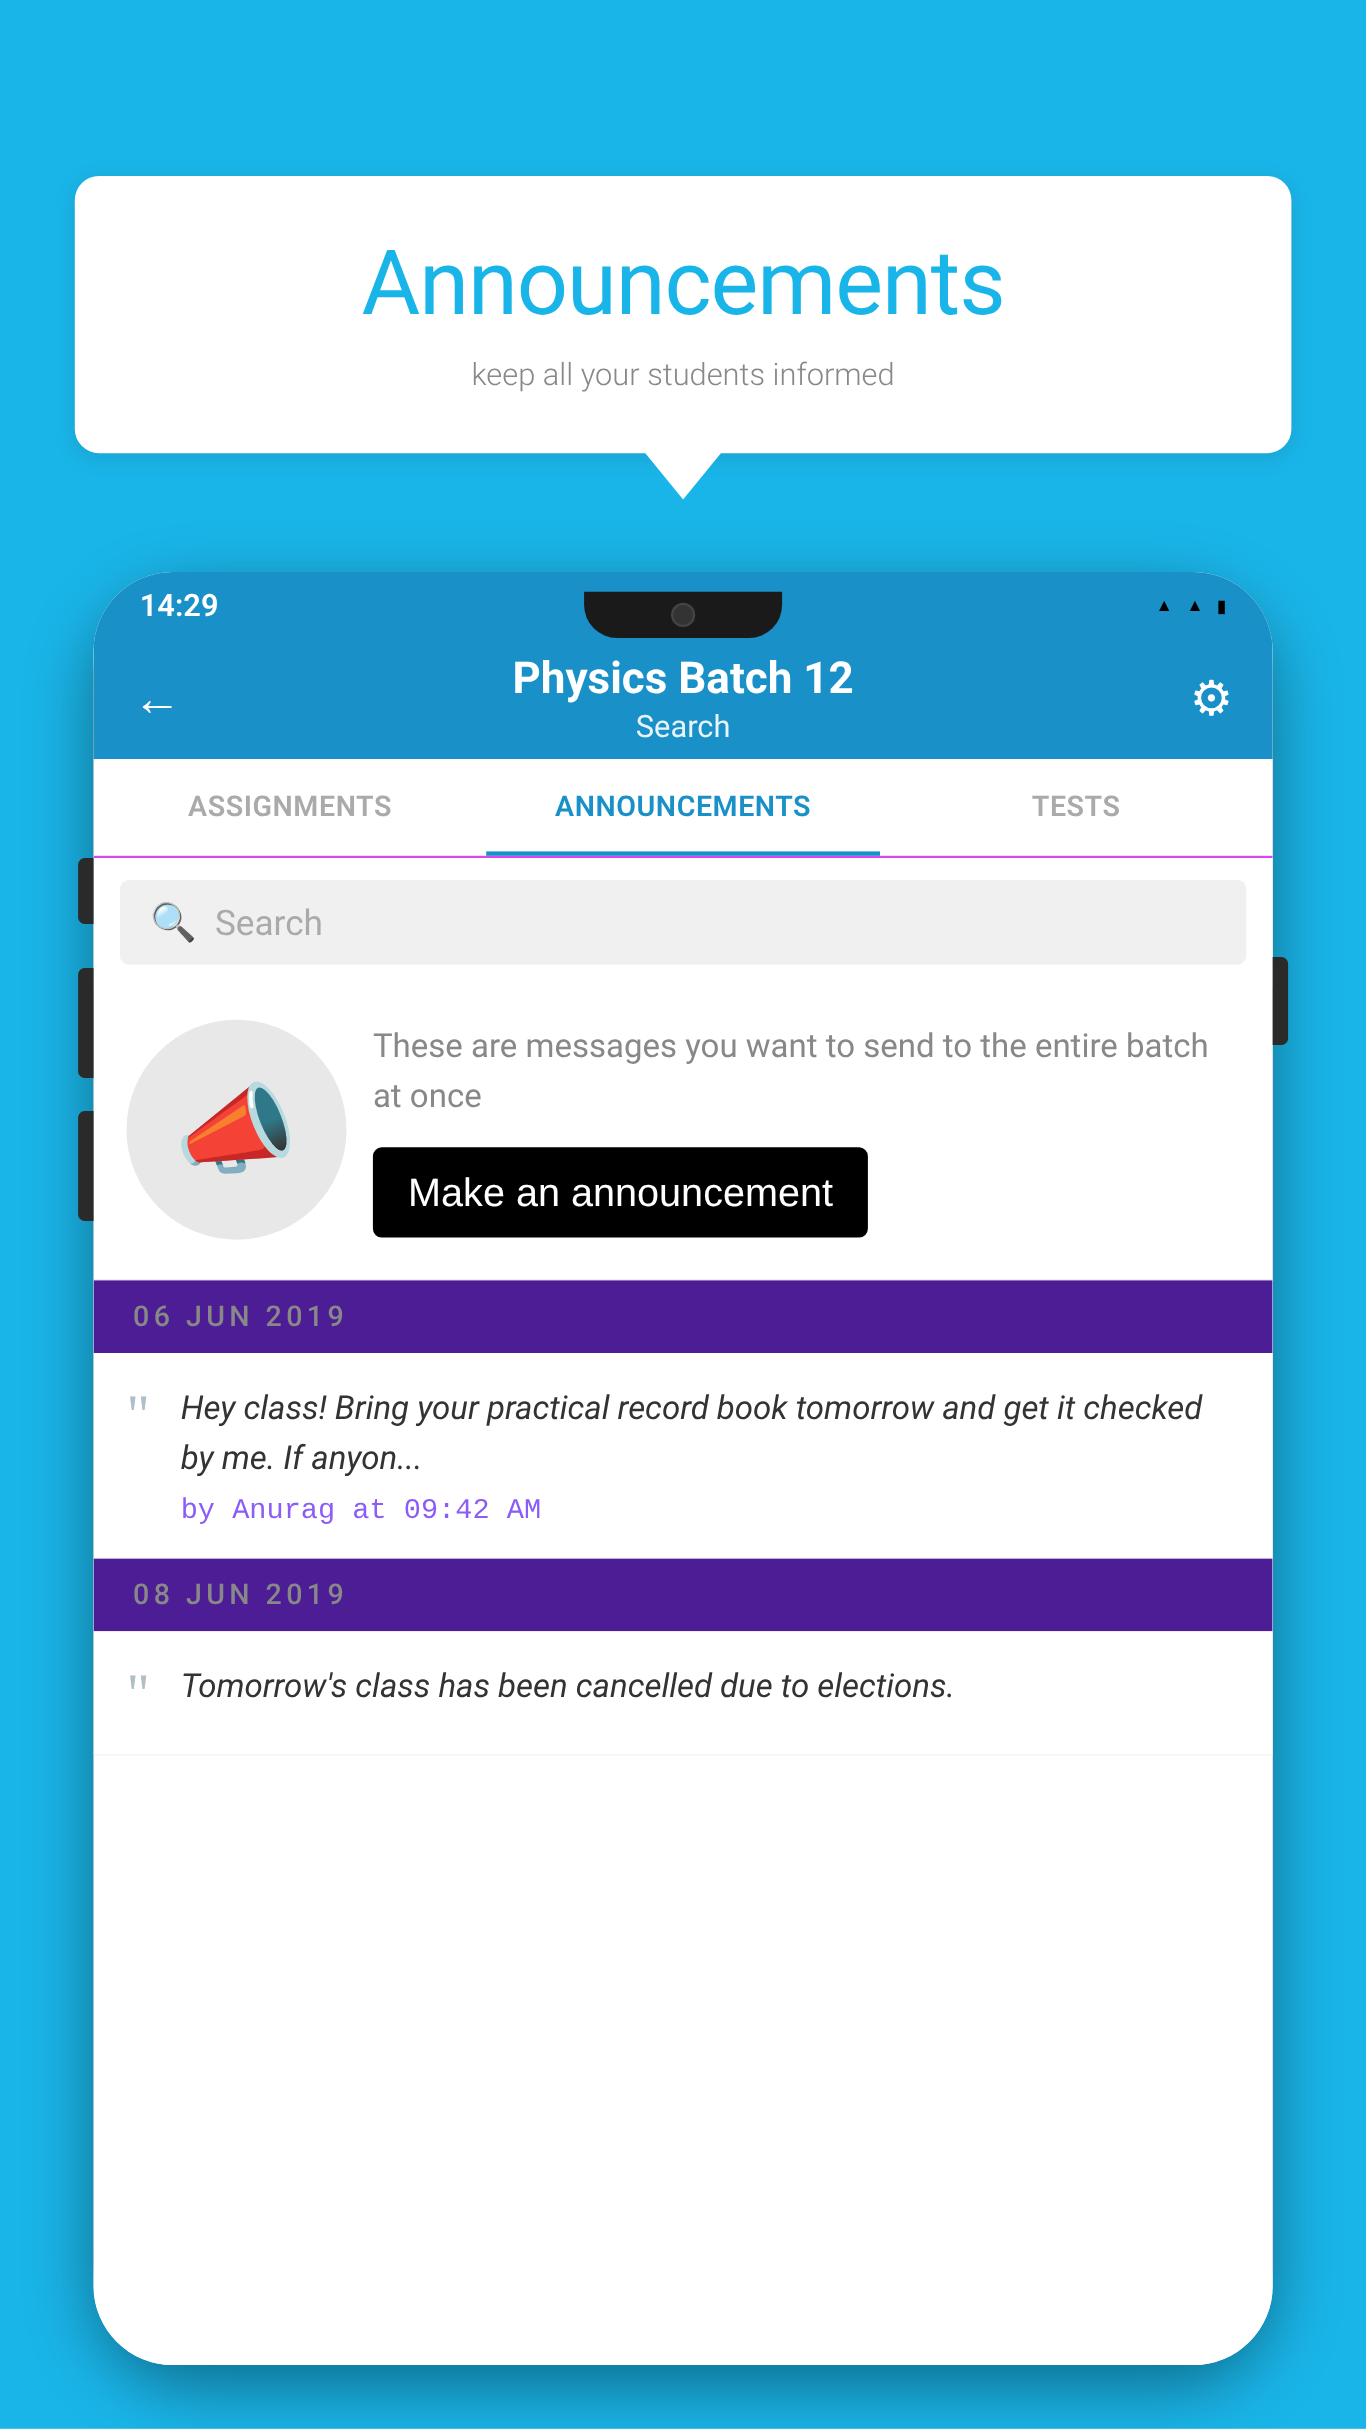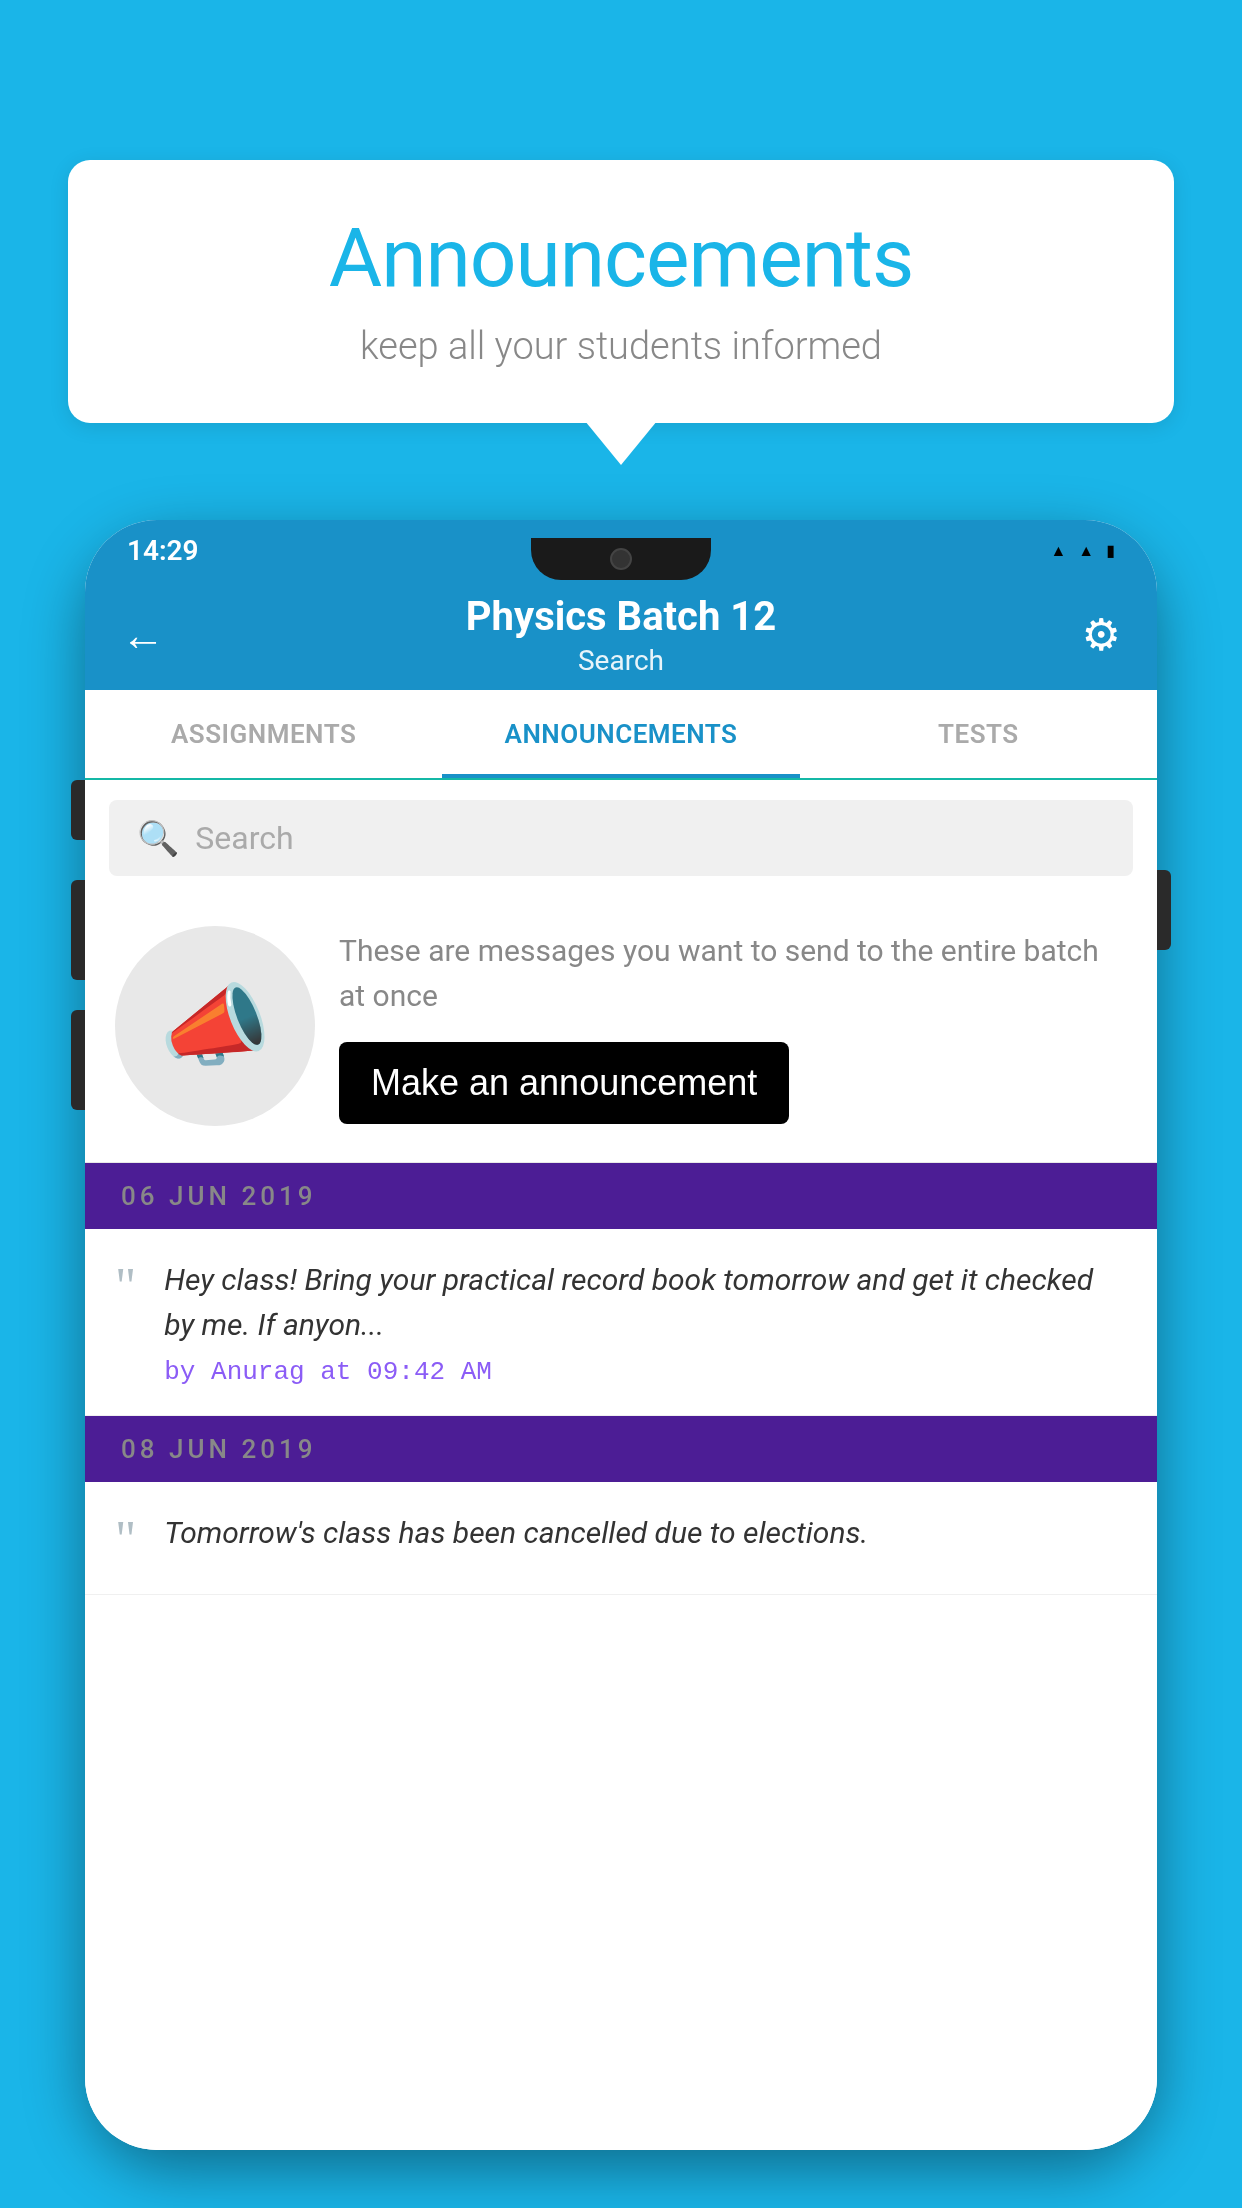--- a/index.html
+++ b/index.html
@@ -45,21 +45,21 @@
 
     .bubble-title {
       font-size: 82px;
       color: #1ab5e8;
       font-weight: 400;
       letter-spacing: -1px;
       margin-bottom: 18px;
     }
 
     .bubble-subtitle {
-      font-size: 38px;
+      font-size: 28px;
       color: #888;
       font-weight: 300;
     }
 
     
     .phone-wrapper {
       position: absolute;
       top: 520px;
       left: 85px;
       right: 85px;
@@ -165,21 +165,21 @@
       width: 60px;
       text-align: right;
     }
 
     
     .tabs-bar {
       background: white;
       display: flex;
       align-items: stretch;
       height: 90px;
-      border-bottom: 2px solid #14b8a6;
+      border-bottom: 2px solid #d946ef;
     }
 
     .tab-item {
       flex: 1;
       display: flex;
       align-items: center;
       justify-content: center;
       font-size: 26px;
       font-weight: 600;
       color: #aaa;

